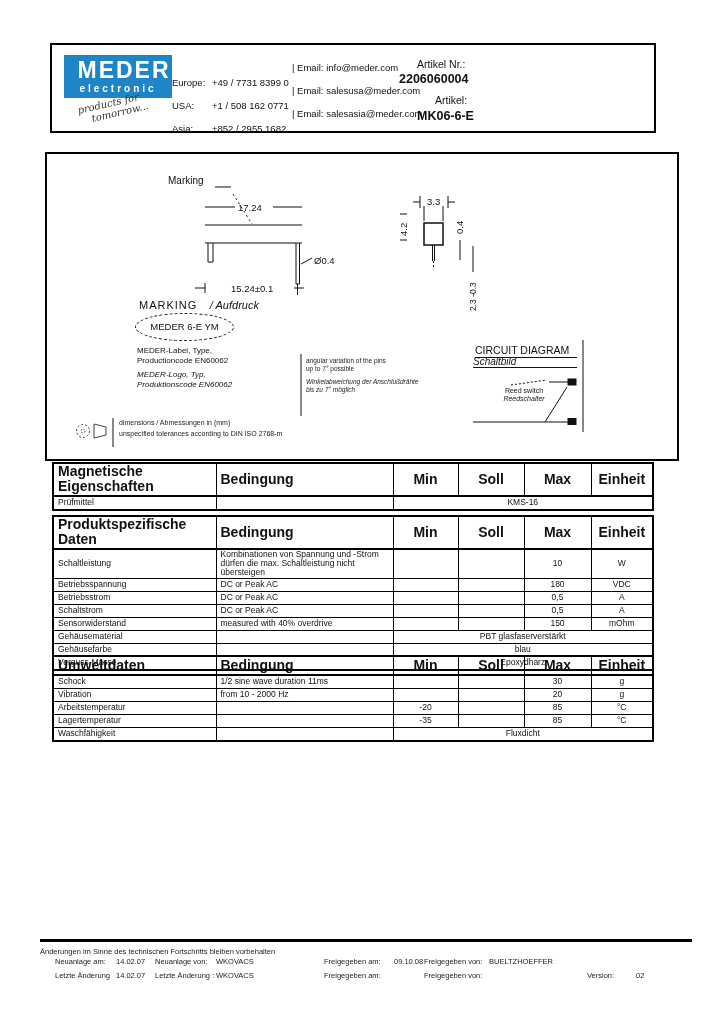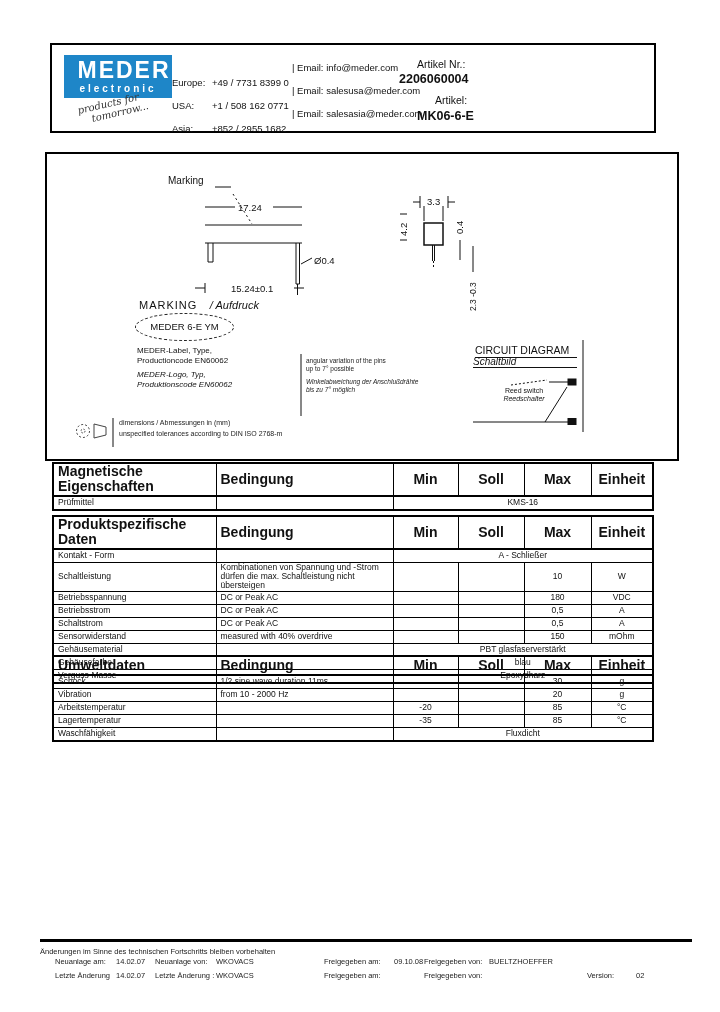--- a/index.html
+++ b/index.html
@@ -217,25 +217,20 @@
       </colgroup>
     <tbody>
         <tr class="hd">
       <th>Produktspezifische Daten</th>
       <th>Bedingung</th>
       <th class="c">Min</th>
       <th class="c">Soll</th>
       <th class="c">Max</th>
       <th class="c">Einheit</th>
     </tr>
-    <tr>
-      <td>Kontakt - Form</td>
-      <td></td>
-      <td class="c" colspan="4">A - Schließer</td>
-    </tr>
     <tr class="tall">
       <td>Schaltleistung</td>
       <td class="small" style="white-space:normal;">Kombinationen von Spannung und -Strom dürfen die max. Schaltleistung nicht übersteigen</td>
       <td class="c"></td>
       <td class="c"></td>
       <td class="c">10</td>
       <td class="c">W</td>
     </tr>
     <tr>
       <td>Betriebsspannung</td>

